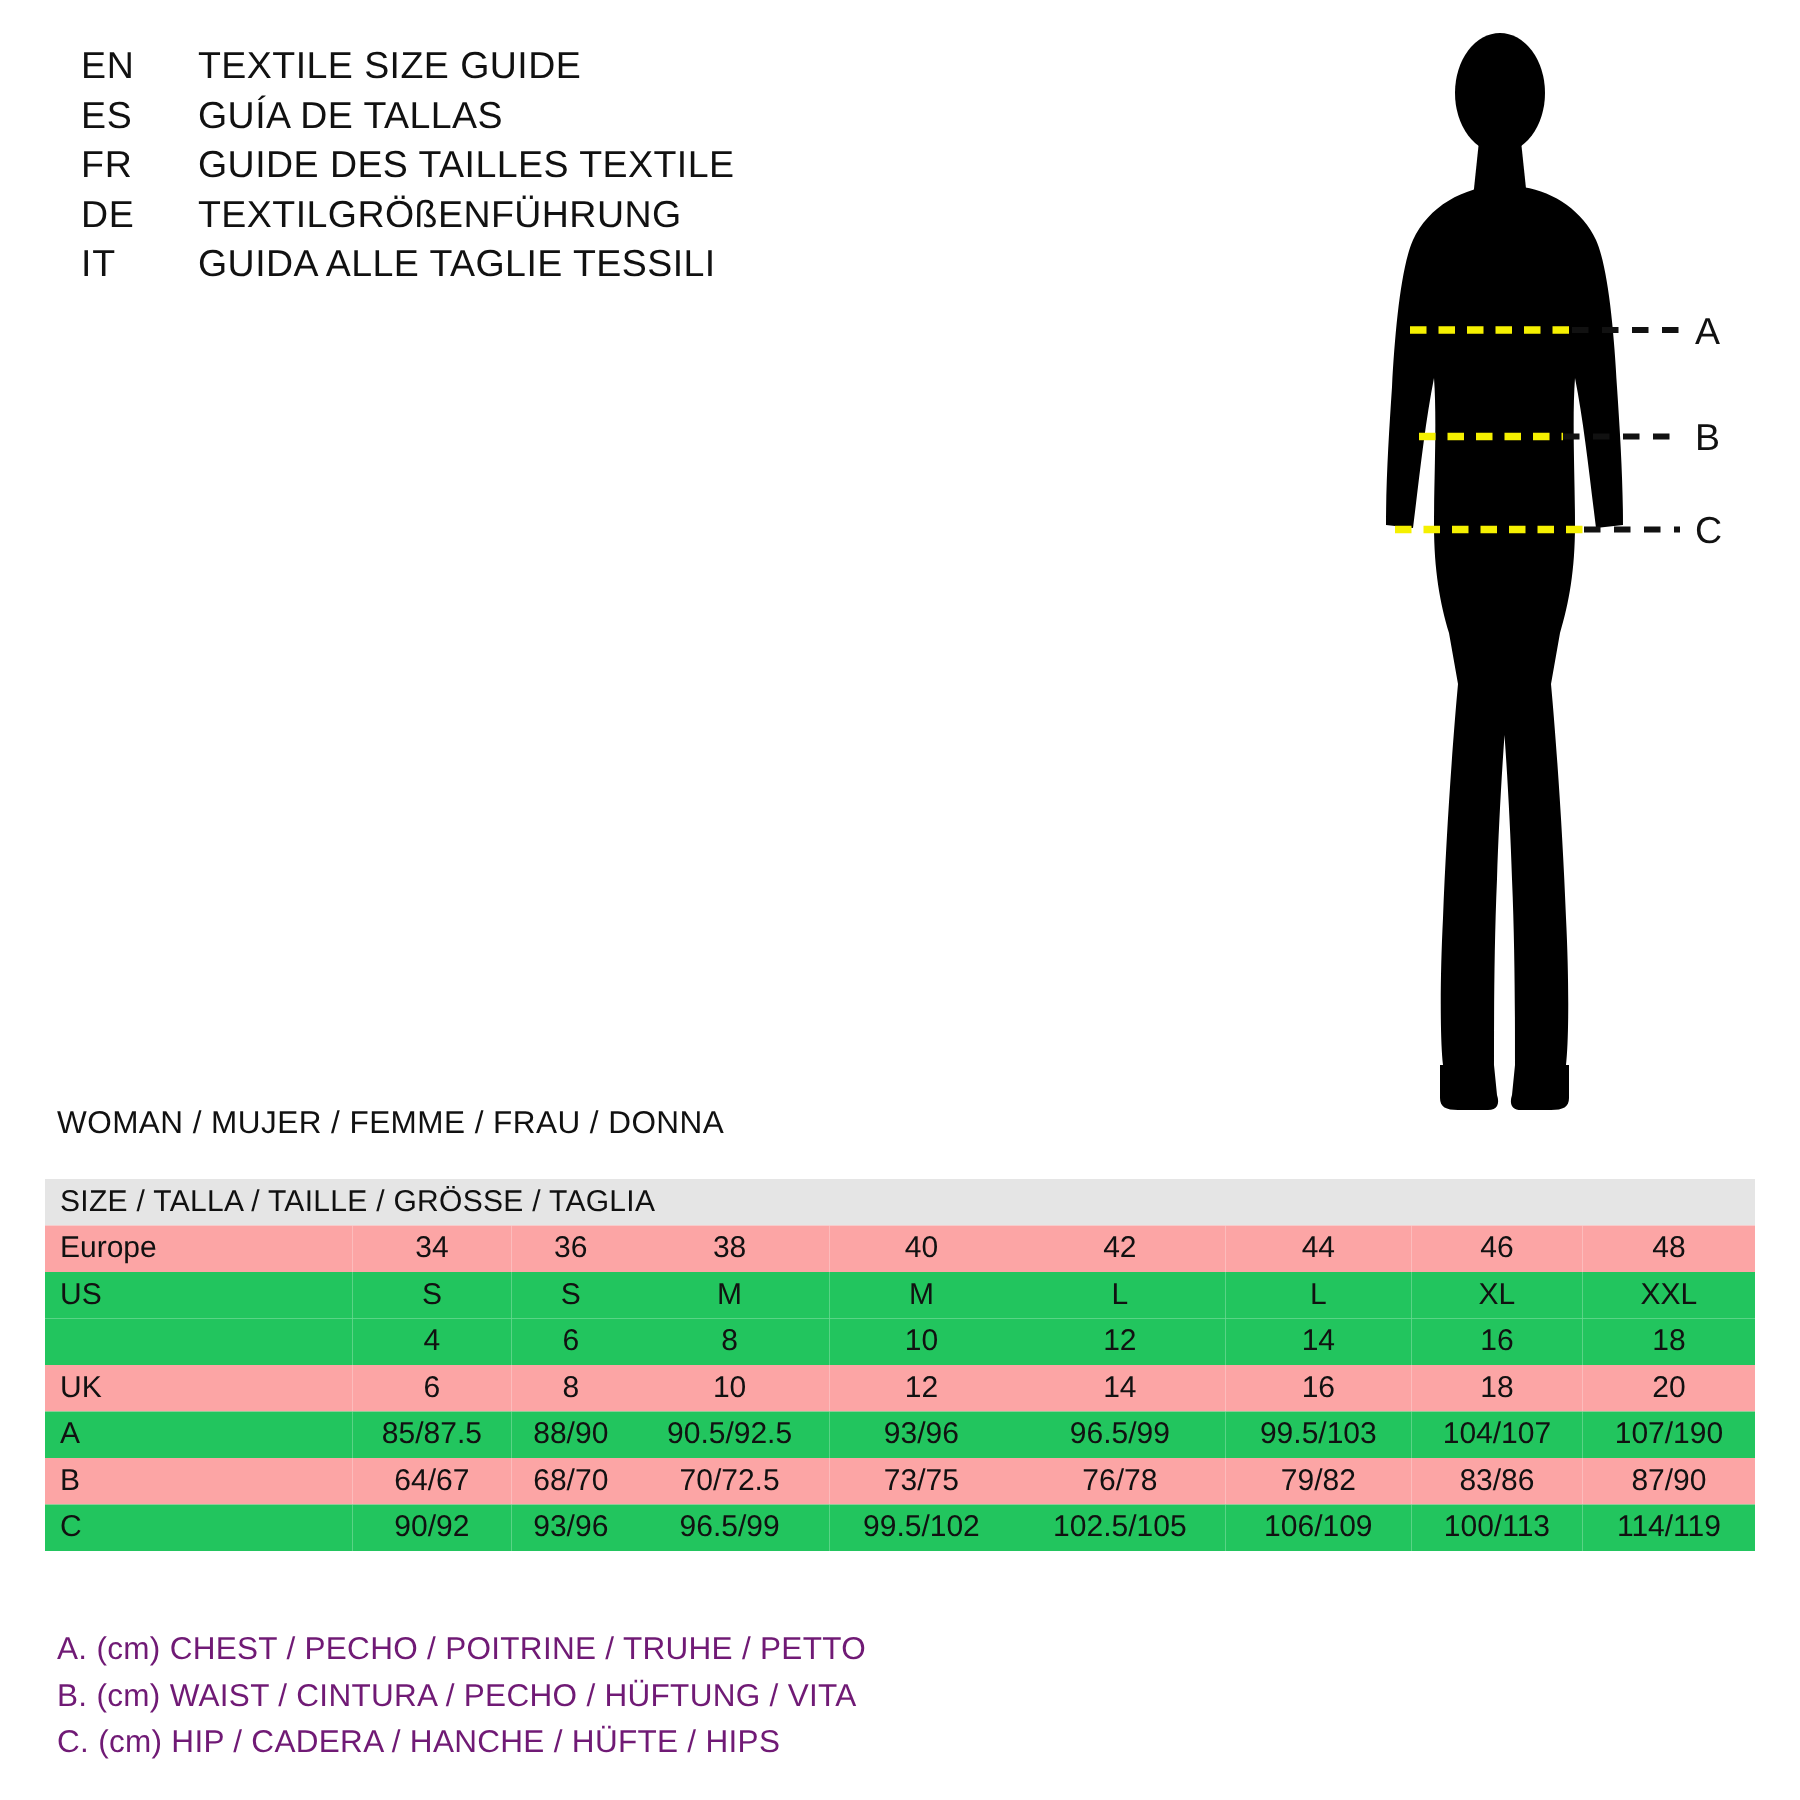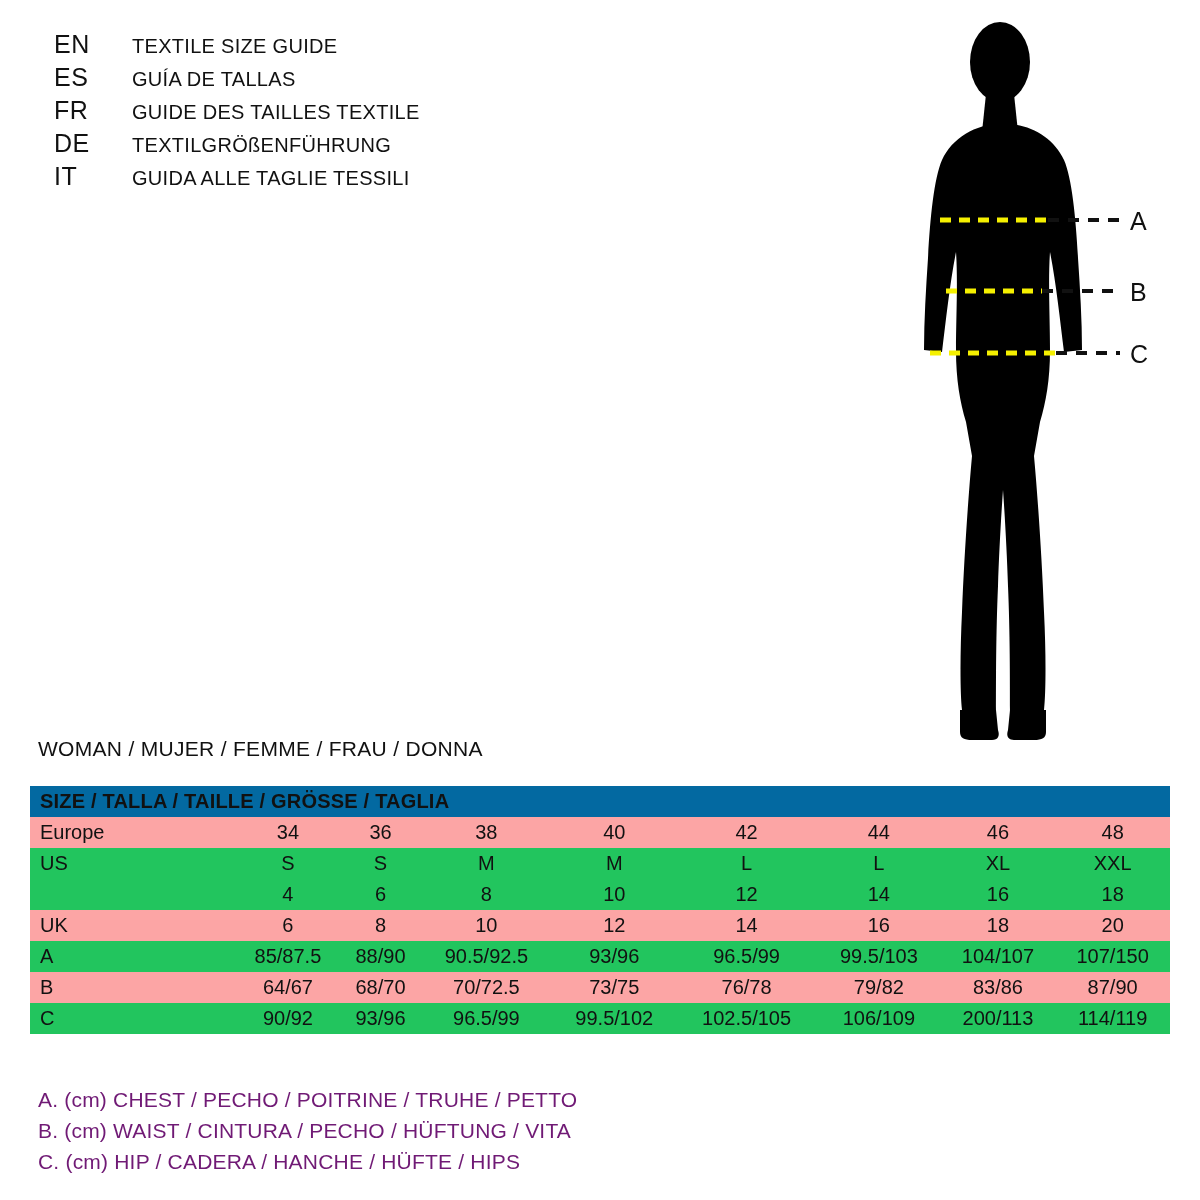--- a/index.html
+++ b/index.html
@@ -28,21 +28,21 @@
     align-items: baseline;
     height: 33px;
   }
   .lang-code {
     width: 78px;
     font-size: 25px;
     letter-spacing: 0.5px;
     color: #111111;
   }
   .lang-text {
-    font-size: 20px;
+    font-size: 25px;
     letter-spacing: 0.3px;
     color: #111111;
     white-space: nowrap;
     text-align: center;
   }
 
   
   .figure-wrap {
     position: absolute;
     left: 860px;
@@ -84,22 +84,22 @@
     border-collapse: collapse;
     font-size: 20px;
     color: #111111;
   }
   table.size-table td {
     padding: 0;
     height: 31px;
     vertical-align: middle;
   }
   .hdr-row td {
-    background: #0369a1;
-    font-weight: bold;
+    background: #e5e5e5;
+    font-weight: normal;
     font-size: 20px;
     letter-spacing: 0.2px;
   }
   .row-shade td { background: #22c55e; }
   .row-plain td { background: #fca5a5; }
   .col-label {
     padding-left: 10px !important;
     text-align: left;
     width: 195px;
   }
@@ -268,21 +268,21 @@
 
     <tr class="row-shade">
       <td class="col-label">A</td>
       <td class="cell">85/87.5</td>
       <td class="cell">88/90</td>
       <td class="cell">90.5/92.5</td>
       <td class="cell">93/96</td>
       <td class="cell">96.5/99</td>
       <td class="cell">99.5/103</td>
       <td class="cell">104/107</td>
-      <td class="cell">107/150</td>
+      <td class="cell">107/190</td>
     </tr>
 
     <tr class="row-plain">
       <td class="col-label">B</td>
       <td class="cell">64/67</td>
       <td class="cell">68/70</td>
       <td class="cell">70/72.5</td>
       <td class="cell">73/75</td>
       <td class="cell">76/78</td>
       <td class="cell">79/82</td>
@@ -291,21 +291,21 @@
     </tr>
 
     <tr class="row-shade">
       <td class="col-label">C</td>
       <td class="cell">90/92</td>
       <td class="cell">93/96</td>
       <td class="cell">96.5/99</td>
       <td class="cell">99.5/102</td>
       <td class="cell">102.5/105</td>
       <td class="cell">106/109</td>
-      <td class="cell">200/113</td>
+      <td class="cell">100/113</td>
       <td class="cell">114/119</td>
     </tr>
   </tbody>
 </table>
 
 <div class="footnotes">
   <div class="footnote">A. (cm) CHEST / PECHO / POITRINE / TRUHE / PETTO</div>
   <div class="footnote">B. (cm) WAIST / CINTURA / PECHO / HÜFTUNG / VITA</div>
   <div class="footnote">C. (cm) HIP / CADERA / HANCHE / HÜFTE / HIPS</div>
 </div>

